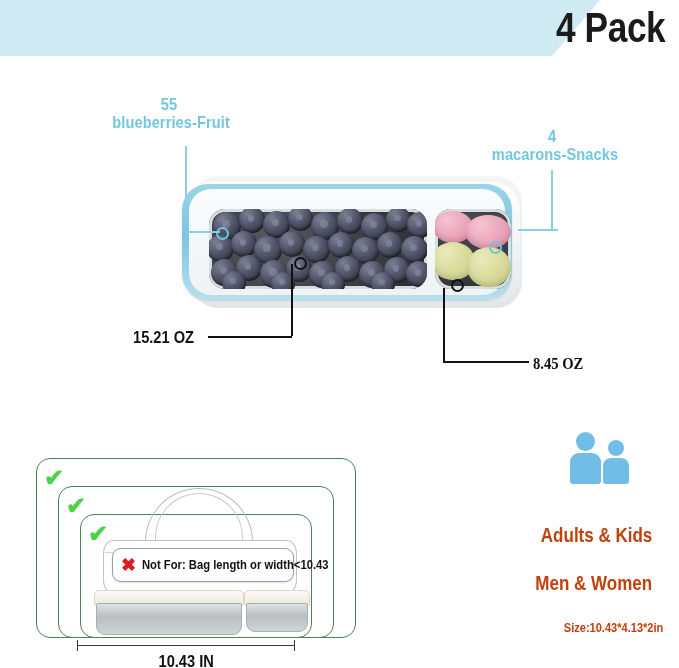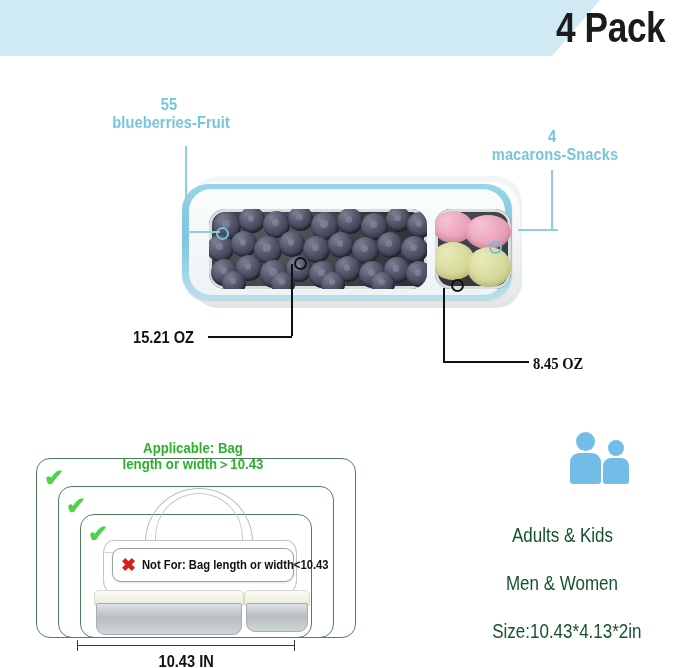--- a/index.html
+++ b/index.html
@@ -137,25 +137,25 @@
   
   #people{position:absolute;left:566px;top:432px;width:72px;height:52px;}
   .pbody{position:absolute;background:#72bde8;}
   #ad-head{left:10px;top:0;width:19px;height:19px;border-radius:50%;}
   #ad-torso{left:4px;top:21px;width:31px;height:31px;border-radius:9px 9px 3px 3px;}
   #ad-leggap{left:17px;top:38px;width:5px;height:14px;background:#fff;}
   #kd-head{left:42px;top:8px;width:16px;height:16px;border-radius:50%;}
   #kd-torso{left:37px;top:26px;width:26px;height:26px;border-radius:8px 8px 3px 3px;}
   #kd-leggap{left:48px;top:40px;width:4px;height:12px;background:#fff;}
 
-  .infoline{position:absolute;color:#14532d;font-weight:400;white-space:nowrap;text-align:center;}
+  .infoline{position:absolute;color:#c2410c;font-weight:700;white-space:nowrap;text-align:right;}
   .infoline span{display:inline-block;transform:scaleX(.85);}
   #info1{left:462px;top:524px;width:200px;font-size:20px;}
   #info2{left:462px;top:572px;width:200px;font-size:20px;}
-  #info3{left:462px;top:620px;width:210px;font-size:20px;}
+  #info3{left:462px;top:620px;width:210px;font-size:13px;}
 </style>
 </head>
 <body>
 
 <div id="banner"></div>
 <div id="pack-label" class="cond">4 Pack</div>
 
 <div id="c-blue" class="callout cond">
   <div class="callout-inner">
     <span class="num">55</span>
@@ -237,24 +237,20 @@
 </div>
 
 <div class="ll" style="left:443px;top:288px;width:1.6px;height:74px;"></div>
 <div class="ll" style="left:443px;top:361px;width:86px;height:1.6px;"></div>
 <div id="oz-right" class="oz cond">
   <span class="ozi">8.45 OZ</span>
 </div>
 
 <div id="bagblock">
 
-  <div id="applicable" class="cond">
-    <span class="ai">Applicable: Bag</span>
-    <span class="ai">length or width＞10.43</span>
-  </div>
 
   <div id="gb1" class="gbox"></div>
   <div id="gb2" class="gbox"></div>
   <div id="gb3" class="gbox"></div>
 
   <div id="chk1" class="chk">✔</div>
   <div id="chk2" class="chk">✔</div>
   <div id="chk3" class="chk">✔</div>
 
   <div id="handle"></div>

